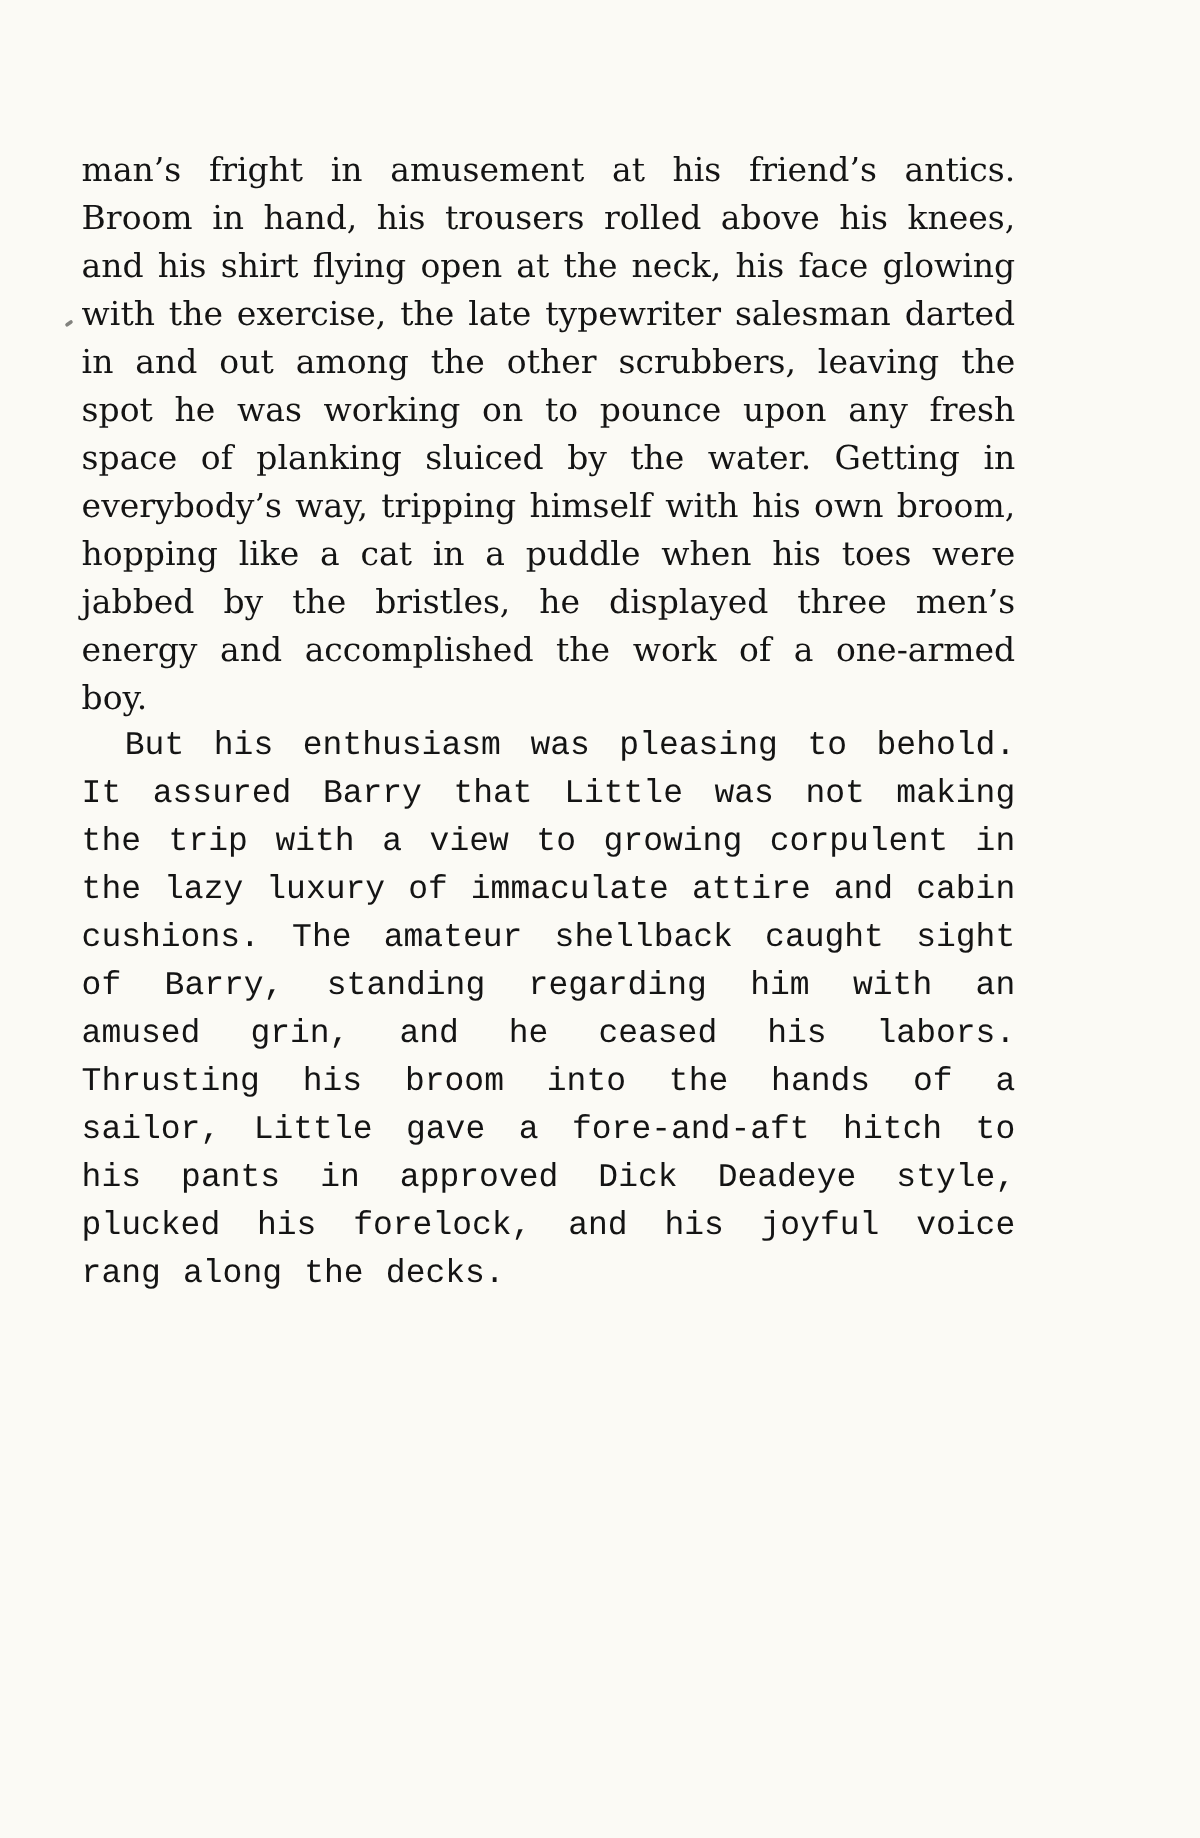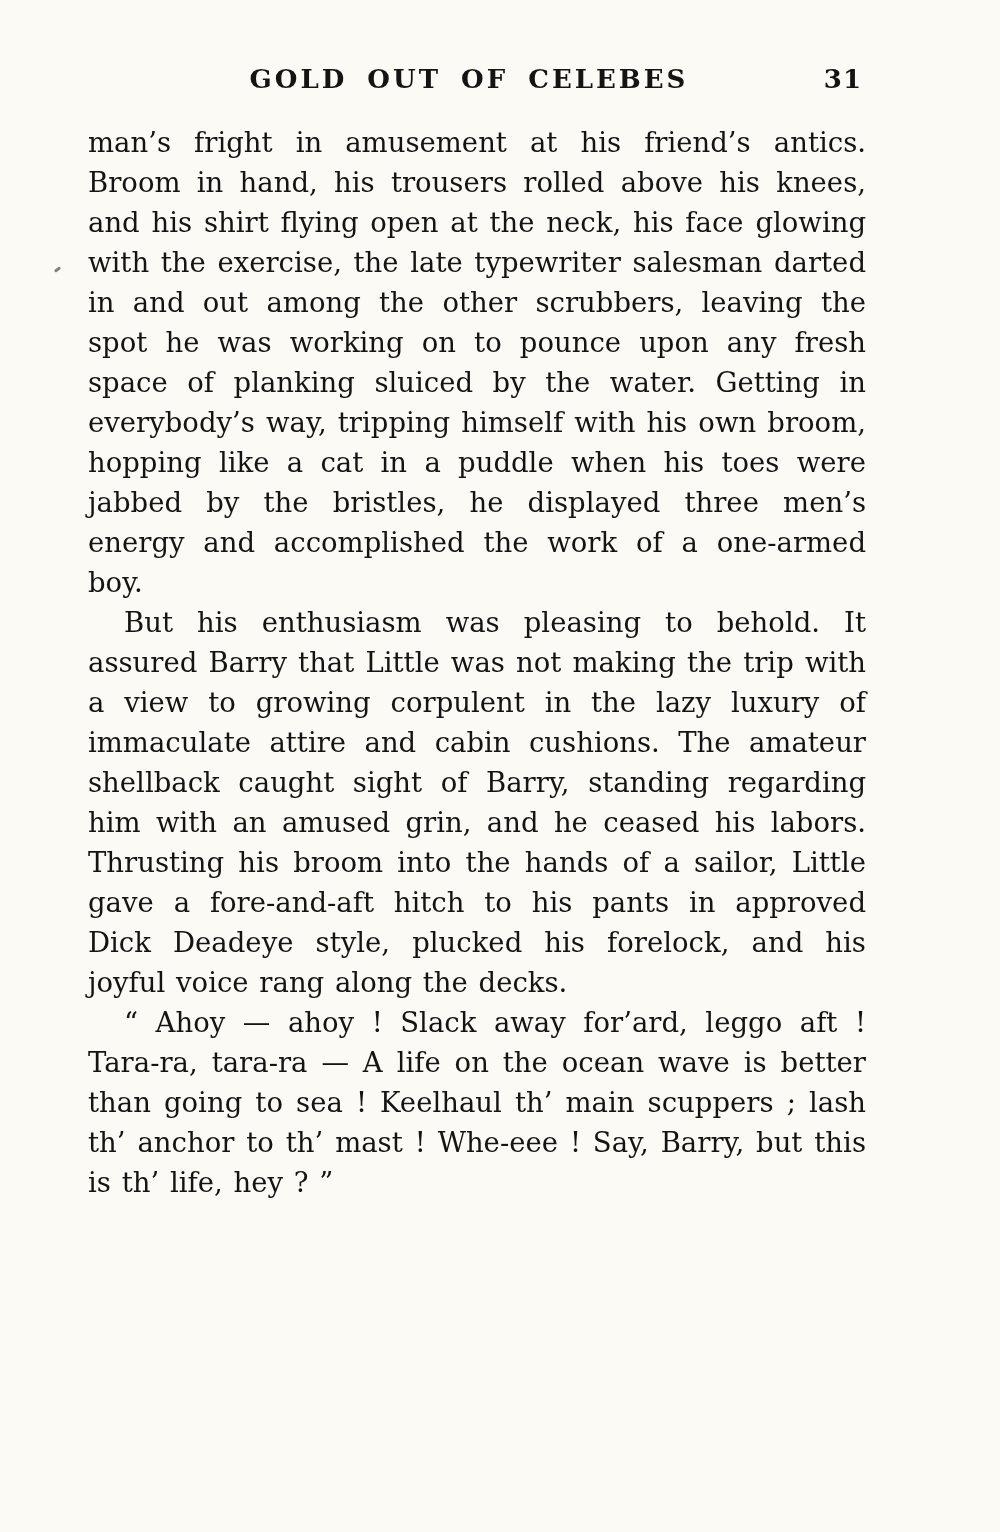--- a/index.html
+++ b/index.html
@@ -40,52 +40,48 @@
     position: absolute;
     right: -4px;
     top: 0;
     font-size: 26px;
     font-weight: 700;
     letter-spacing: 1px;
   }
   .text-block {
     position: absolute;
     top: 122px;
-    left: 88px;
+    left: 68px;
     width: 778px;
   }
   .para {
     margin: 0;
     font-size: 27.5px;
     line-height: 40px;
     text-align: justify;
     word-spacing: 2px;
   }
   .para.indent {
     text-indent: 36px;
+    font-family: Liberation Mono, monospace;
   }
   .scan-artifact {
     position: absolute;
     left: 54px;
     top: 268px;
     width: 7px;
     height: 3px;
     background: #5a5a55;
     transform: rotate(-35deg);
     border-radius: 2px;
     opacity: 0.75;
   }
 </style>
 </head>
 <body>
 
 <div class="page">
   <div class="scan-artifact"></div>
-  <header class="page-header">
-    <span class="running-title">GOLD OUT OF CELEBES</span>
-    <span class="page-number">31</span>
-  </header>
   <main class="text-block" id="paragraphs">
       <p class="para">man’s fright in amusement at his friend’s antics. Broom in hand, his trousers rolled above his knees, and his shirt flying open at the neck, his face glowing with the exercise, the late typewriter salesman darted in and out among the other scrubbers, leaving the spot he was working on to pounce upon any fresh space of planking sluiced by the water.  Getting in everybody’s way, tripping himself with his own broom, hopping like a cat in a puddle when his toes were jabbed by the bristles, he displayed three men’s energy and accomplished the work of a one-armed boy.</p>
       <p class="para indent">But his enthusiasm was pleasing to behold.  It assured Barry that Little was not making the trip with a view to growing corpulent in the lazy luxury of immaculate attire and cabin cushions.  The amateur shellback caught sight of Barry, standing regarding him with an amused grin, and he ceased his labors.  Thrusting his broom into the hands of a sailor, Little gave a fore-and-aft hitch to his pants in approved Dick Deadeye style, plucked his forelock, and his joyful voice rang along the decks.</p>
-      <p class="para indent">“ Ahoy — ahoy !  Slack away for’ard, leggo aft ! Tara-ra, tara-ra —   A life on the ocean wave is better than going to sea !   Keelhaul th’ main scuppers ; lash th’ anchor to th’ mast !   Whe-eee !   Say, Barry, but this is th’ life, hey ? ”</p>
     </main>
 </div>
 
 </body></html>

